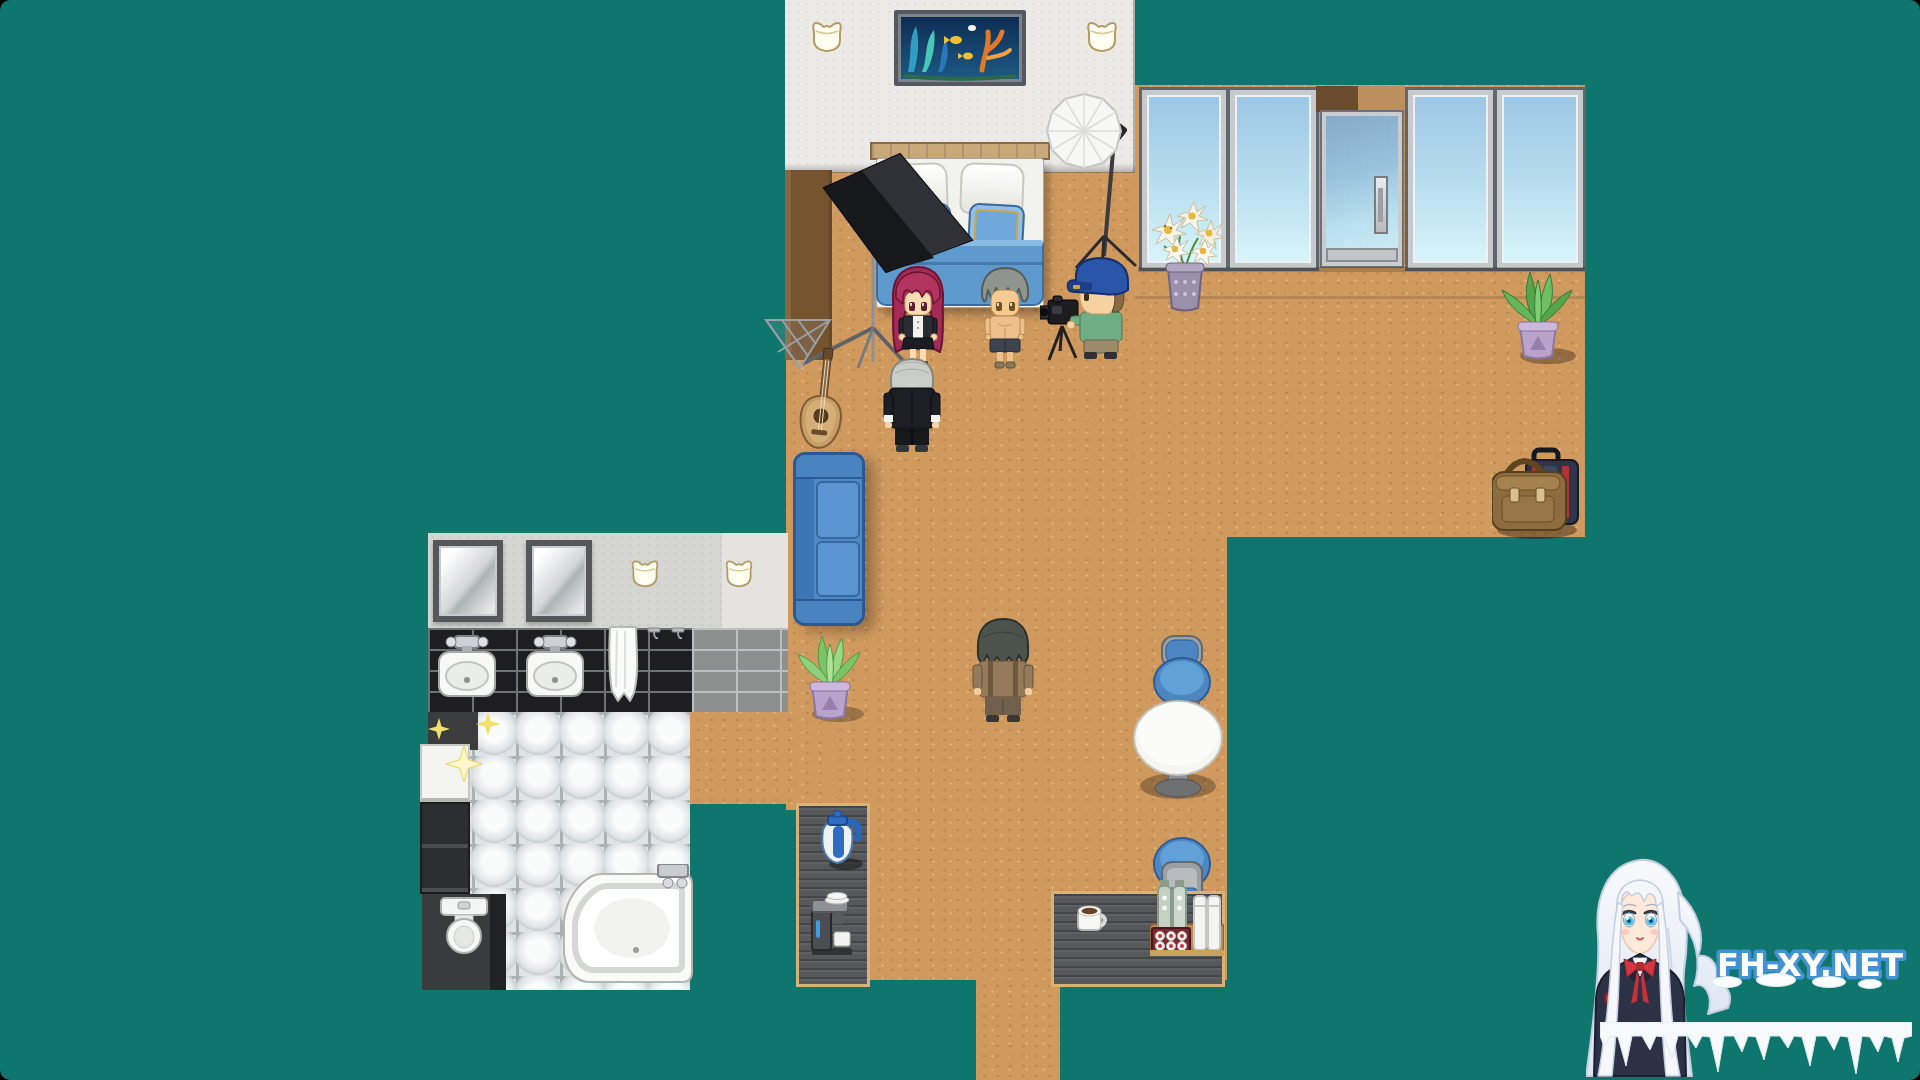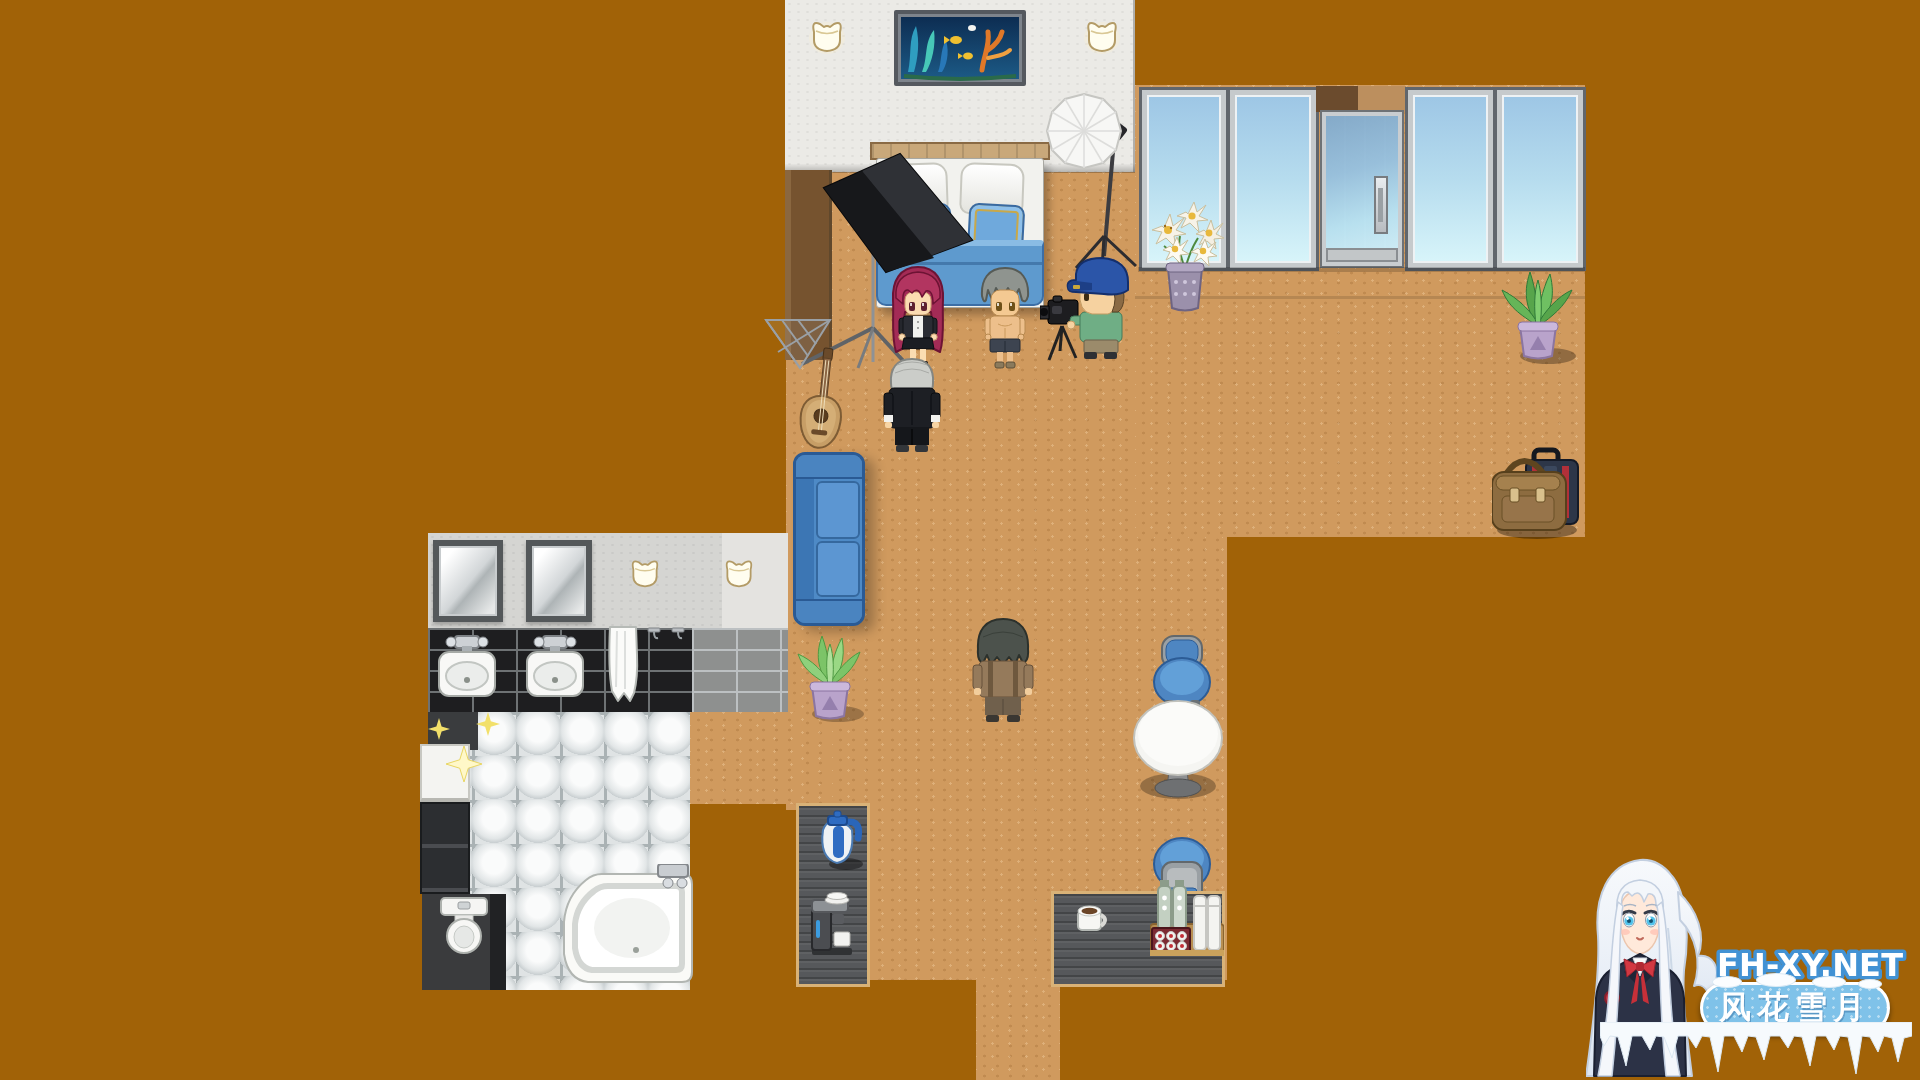--- a/index.html
+++ b/index.html
@@ -1,18 +1,18 @@
 <!DOCTYPE html>
 <html><head>
 <meta charset="utf-8">
 <style>
   html,body{margin:0;padding:0;background:#000;}
   *{box-sizing:border-box;}
-  .stage{position:relative;width:1920px;height:1080px;background:#a16207;overflow:hidden;
-         font-family:"DejaVu Sans", sans-serif;}
+  .stage{position:relative;width:1920px;height:1080px;background:#0f766e;overflow:hidden;
+         font-family:"DejaVu Sans", sans-serif;border-radius:10px;}
   .abs{position:absolute;}
   .floor{background-color:#d09a5e;background-image:
      radial-gradient(circle, rgba(130,78,25,.20) 1.2px, transparent 1.7px),
      radial-gradient(circle, rgba(255,228,185,.30) 1px, transparent 1.4px);
      background-size:13px 10px,17px 13px;background-position:2px 3px,8px 7px;}
   .wallwhite{background-color:#ebeae6;background-image:
      radial-gradient(circle, rgba(0,0,0,.05) 1px, transparent 1.4px);background-size:9px 8px;}
   .bathwall{background-color:#d5d5d2;background-image:
      radial-gradient(circle, rgba(0,0,0,.05) 1px, transparent 1.4px);background-size:9px 8px;}
   .win{border:5px solid #c6cacc;box-shadow:0 0 0 3px #61666c, inset 0 0 0 2px #eef2f4;
@@ -557,23 +557,20 @@
         <path d="M57 113 L63 146 L57 143 L55 120 Z" fill="#c63039"></path>
         <circle cx="26" cy="140" r="7" fill="#c23343" stroke="#8a1f2c" stroke-width="2"></circle>
         <path d="M23 140 Q26 136 29 140 Q26 143 23 140" stroke="#8a1f2c" fill="none"></path>
         <path d="M32 44 C24 80 26 130 18 178 C16 196 14 208 12 218 L26 218 C30 180 32 150 33 120 C34 90 34 62 37 48 Z" fill="#f5f7fb" stroke="#c3cfe0" stroke-width="1.5"></path>
         <path d="M76 44 C84 80 82 130 88 178 C90 196 92 208 94 218 L80 218 C76 180 75 150 74 120 C73 90 74 62 71 48 Z" fill="#f5f7fb" stroke="#c3cfe0" stroke-width="1.5"></path>
       </g>
     </svg>
     <svg class="abs" style="left:126px;top:88px;" width="200" height="52" viewBox="0 0 200 52">
       <text x="5" y="38" textLength="186" font-family="DejaVu Sans, sans-serif" font-size="32" font-weight="bold" fill="#ffffff" stroke="#4292d4" stroke-width="7" paint-order="stroke" stroke-linejoin="round">FH-XY.NET</text>
     </svg>
-    <div class="abs" style="left:114px;top:132px;width:190px;height:52px;background:#7fc2e9;border:3px solid #fff;border-radius:26px;box-shadow:0 3px 5px rgba(0,0,0,.45);background-image:radial-gradient(rgba(255,255,255,.45) 1px, transparent 1.6px);background-size:9px 9px;">
-      <div class="bannertext">风花雪月</div>
-    </div>
     <div class="abs snowblob" style="left:126px;top:126px;width:30px;height:12px;"></div>
     <div class="abs snowblob" style="left:170px;top:123px;width:40px;height:14px;"></div>
     <div class="abs snowblob" style="left:226px;top:126px;width:34px;height:12px;"></div>
     <div class="abs snowblob" style="left:272px;top:129px;width:24px;height:10px;"></div>
     <svg class="abs" style="left:14px;top:172px;" width="312" height="58" viewBox="0 0 312 58">
       <path d="M0 0 H312 V14 L304 16 L298 40 L292 16 L284 14 L278 30 L270 15 L262 14 L256 52 L248 15 L240 14 L234 28 L226 14 L216 14 L210 44 L202 15 L194 14 L188 26 L180 14 L170 14 L164 38 L156 15 L148 14 L142 30 L134 14 L124 14 L118 50 L110 15 L102 14 L96 26 L88 14 L78 14 L72 36 L64 15 L56 14 L50 28 L42 14 L32 14 L26 44 L18 15 L10 14 L4 24 L0 14 Z" fill="#f6fafd" stroke="#dce8f2" stroke-width="1"></path>
     </svg>
   </div>
 
 </div>

